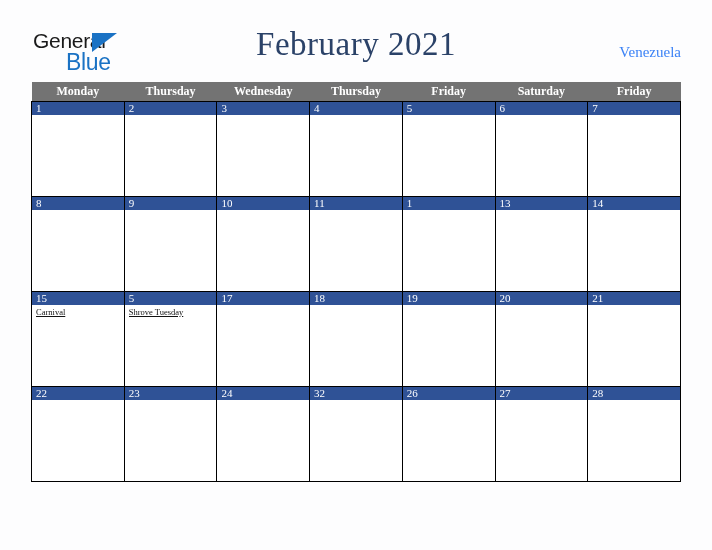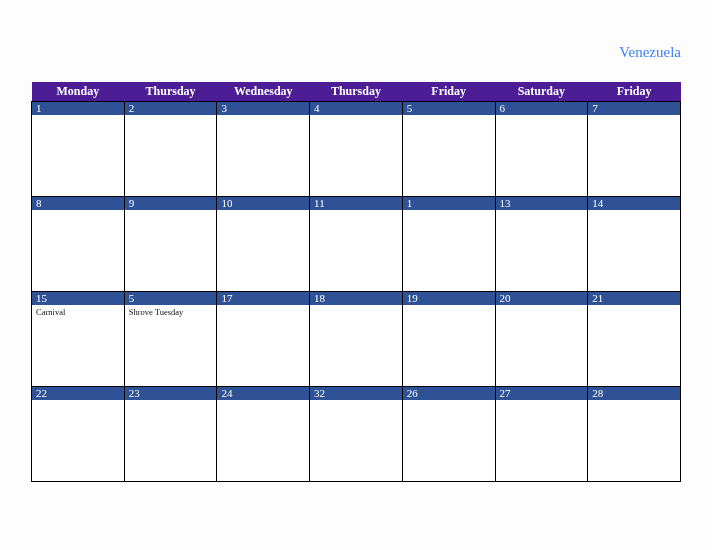--- a/index.html
+++ b/index.html
@@ -92,21 +92,21 @@
     left: 31px;
     top: 82px;
     width: 650px;
   }
   table.cal {
     border-collapse: collapse;
     width: 650px;
     table-layout: fixed;
   }
   table.cal th {
-    background: #4c1d95;
+    background: #737373;
     color: #ffffff;
     font-family: "Liberation Serif", serif;
     font-weight: bold;
     font-size: 12px;
     height: 19px;
     padding: 0;
     text-align: center;
     border: none;
   }
   table.cal td {
@@ -133,28 +133,35 @@
   .events {
     padding: 2px 3px 0 4px;
   }
   .event {
     font-family: "Liberation Serif", serif;
     font-size: 8.5px;
     line-height: 10px;
     color: #111111;
     white-space: nowrap;
     overflow: hidden;
+    text-decoration: underline;
   }
 </style>
 </head>
 <body>
 
 <div class="page-header">
 
-
+  <div class="logo">
+    <span class="logo-general">General</span>
+    <span class="logo-tri"></span>
+    <span class="logo-blue">Blue</span>
+  </div>
+
+  <div class="cal-title">February 2021</div>
 
   <div class="cal-country">Venezuela</div>
 
 </div>
 
 <div class="cal-wrap">
   <table class="cal">
     <thead>
       <tr>
         <th>Monday</th>

